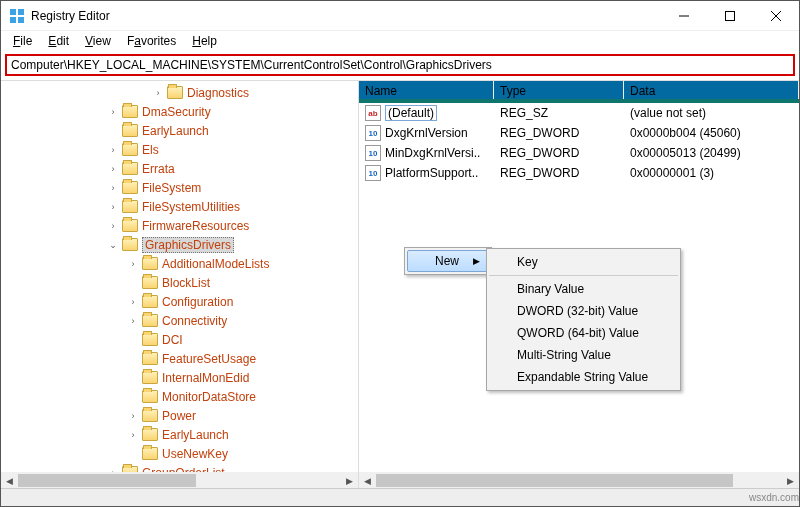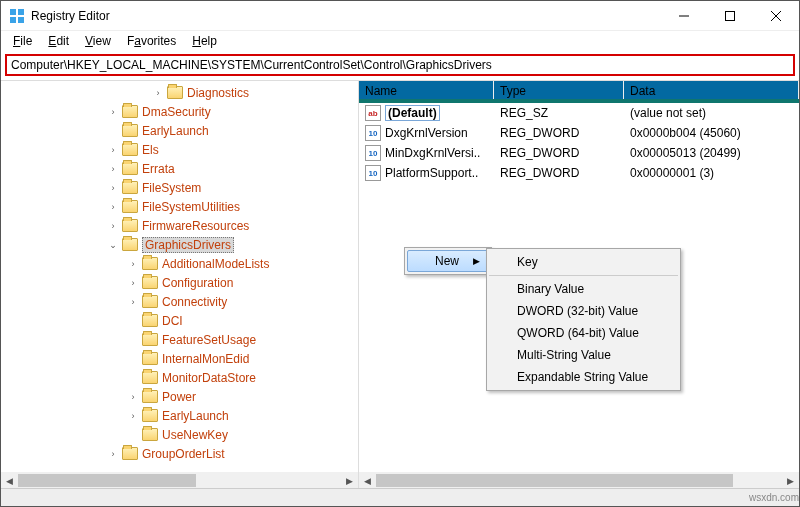--- a/index.html
+++ b/index.html
@@ -151,21 +151,20 @@
     border-radius: 0;
     background: #fff;
     flex-shrink: 0;
   }
   .val-icon.str { color: #c62828; }
   .val-icon.bin { color: #1565c0; }
   .list-row.default .cell.col-name span.nm {
     border: 1px solid #7aa7d8;
     background: #fff;
     padding: 0 2px;
-    font-weight: bold;
   }
   
   .ctxmenu {
     position: absolute;
     background: #f2f2f2;
     border: 1px solid #a7a7a7;
     box-shadow: 2px 2px 3px rgba(0,0,0,0.25);
     font-size: 12px;
     padding: 2px;
   }
@@ -328,20 +327,26 @@
           <span class="label">GraphicsDrivers</span>
         </div>
         <div class="tree-row">
           <span class="indent" style="width: 125px;"></span>
           <span class="expander">›</span>
           <span class="folder"></span>
           <span class="label">AdditionalModeLists</span>
         </div>
         <div class="tree-row">
           <span class="indent" style="width: 125px;"></span>
+          <span class="expander"></span>
+          <span class="folder"></span>
+          <span class="label">BlockList</span>
+        </div>
+        <div class="tree-row">
+          <span class="indent" style="width: 125px;"></span>
           <span class="expander">›</span>
           <span class="folder"></span>
           <span class="label">Configuration</span>
         </div>
         <div class="tree-row">
           <span class="indent" style="width: 125px;"></span>
           <span class="expander">›</span>
           <span class="folder"></span>
           <span class="label">Connectivity</span>
         </div>

